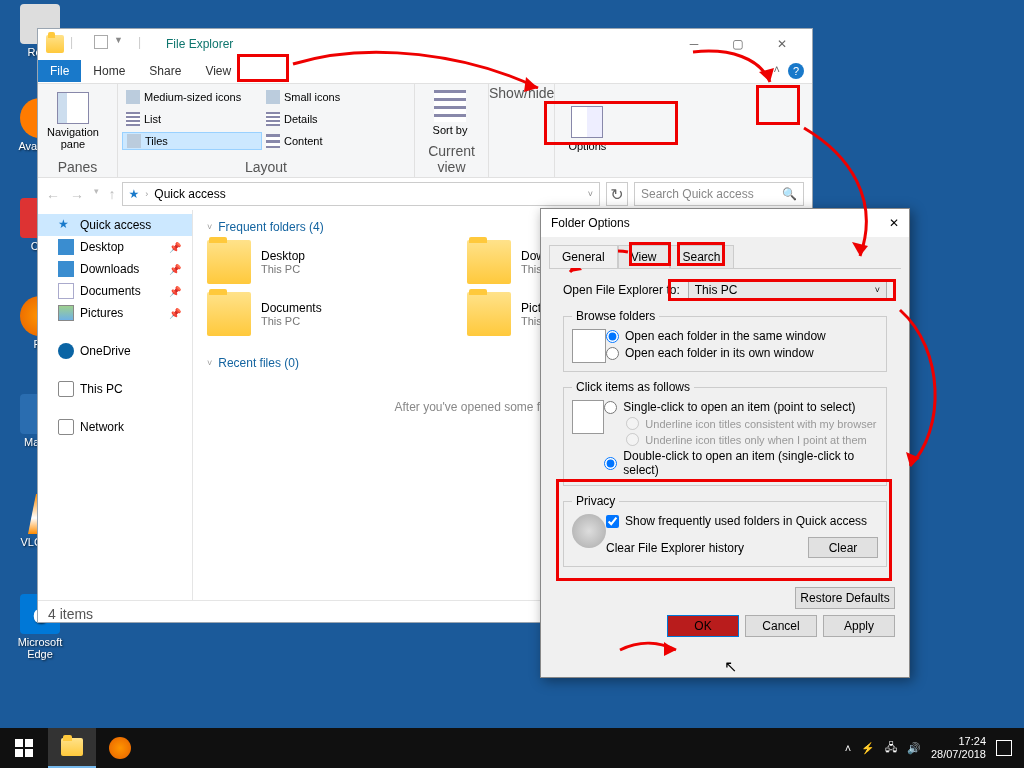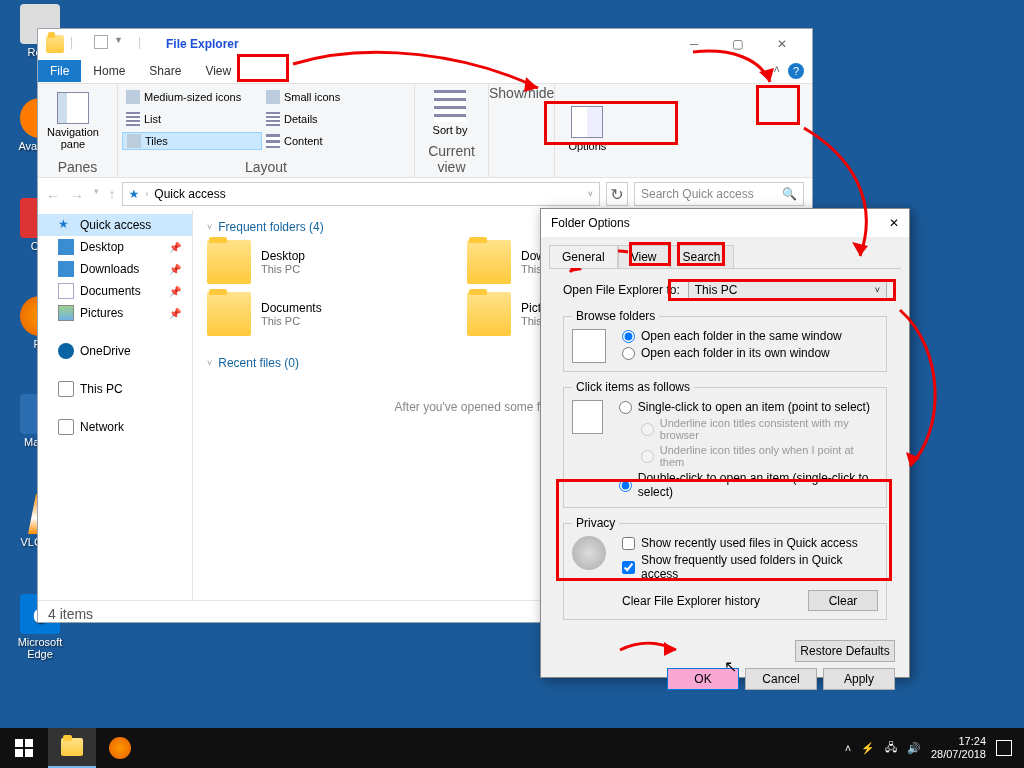--- a/index.html
+++ b/index.html
@@ -7,21 +7,21 @@
 
 
 .desk { position:absolute; width:60px; text-align:center; color:#fff; font-size:11px; text-shadow:1px 1px 2px rgba(0,0,0,.7); left:10px; }
 .desk .ic { width:40px; height:40px; margin:0 auto 2px; }
 
 
 .win { position:absolute; left:37px; top:28px; width:776px; height:595px; background:#fff; border:1px solid #9aa5b1; }
 .titlebar { height:30px; display:flex; align-items:center; font-size:12px; padding:0 8px; background:#fff; }
 .titlebar .t-icons { display:flex; gap:6px; margin-right:10px; }
 .titlebar .t-icons span { width:18px; height:18px; }
-.titlebar .title { color:#1d4ed8;font-weight:bold; }
+.titlebar .title { color:#0f766e; }
 .titlebar .wbtns { margin-left:auto; display:flex; }
 .titlebar .wbtns div { width:44px; height:28px; display:flex; align-items:center; justify-content:center; color:#666; }
 
 .tabsbar { height:24px; display:flex; align-items:center; font-size:12px; background:#fff; }
 .tabsbar .tab { padding:4px 12px; color:#333; }
 .tabsbar .tab.file { background:#1979ca; color:#fff; }
 .helpicons { margin-left:auto; display:flex; gap:8px; padding-right:8px; color:#666; font-size:11px; }
 .helpicons .q { width:16px;height:16px;border-radius:8px;background:#1979ca;color:#fff;display:flex;align-items:center;justify-content:center; }
 
 .ribbon { height:95px; background:#f5f6f7; border-top:1px solid #e1e1e1; border-bottom:1px solid #e1e1e1; display:flex; font-size:11px; }
@@ -71,29 +71,29 @@
 .dlg { position:absolute; left:540px; top:208px; width:370px; height:470px; background:#f0f0f0; border:1px solid #888; box-shadow:3px 3px 12px rgba(0,0,0,.4); }
 .dlg-title { height:28px; display:flex; align-items:center; padding:0 10px; font-size:12px; background:#fff; justify-content:space-between; }
 .dlg-tabs { display:flex; background:#f0f0f0; padding:8px 8px 0; font-size:12px; }
 .dlg-tab { padding:4px 12px; border:1px solid #ccc; border-bottom:none; background:#e8e8e8; position:relative; }
 .dlg-tab.act { background:#f0f0f0; z-index:2; }
 .dlg-body { padding:10px 14px; font-size:12px; border-top:1px solid #ccc; margin:0 8px; background:#f0f0f0; }
 .dlg-row { display:flex; align-items:center; gap:8px; margin-bottom:8px;text-align:right; }
 .dlg-select { flex:1; height:22px; border:1px solid #adadad; background:#e8e8e8; padding:0 6px; display:flex; align-items:center; justify-content:space-between; font-size:12px; }
 fieldset { border:1px solid #ccc; padding:6px 8px 8px; margin-bottom:8px; font-size:12px; }
 fieldset legend { padding:0 4px; }
-.fs-body { display:flex; gap:16px; }
+.fs-body { display:flex; gap:0; }
 .fs-body .ic { width:34px; height:34px; }
 .radios { display:flex; flex-direction:column; gap:3px; }
 .radios label { display:flex; align-items:center; gap:6px; }
 .radios .indent { margin-left:22px; color:#999; font-size:11px; }
 .dlg-privacy .ic { width:34px; height:34px; }
 .dlg-btnrow { display:flex; justify-content:flex-end; gap:6px; padding:0 14px 10px; }
 .dlg-btn { width:72px; height:22px; border:1px solid #adadad; background:#e1e1e1; font-size:12px; display:flex; align-items:center; justify-content:center; }
-.dlg-btn.primary { border:1px solid #0078d7; background:#f9a8d4; }
+.dlg-btn.primary { border:1px solid #0078d7; background:#b91c1c; }
 .dlg-clear { width:70px; height:21px; border:1px solid #adadad; background:#e1e1e1; font-size:12px; display:inline-flex; align-items:center; justify-content:center; }
 .dlg-restore { display:flex; justify-content:flex-end; padding:2px 14px 6px; }
 .dlg-restore .rb { width:100px; height:22px; border:1px solid #adadad; background:#e1e1e1; font-size:12px; display:flex; align-items:center; justify-content:center; }
 
 
 .taskbar { position:absolute; left:0; bottom:0; width:1024px; height:40px; background:#101010; display:flex; align-items:center; color:#fff; font-size:11px; }
 .taskbar .tb { width:48px; height:40px; display:flex; align-items:center; justify-content:center; }
 .taskbar .tb.active { background:#333; border-bottom:2px solid #76b9ed; }
 .tray { margin-left:auto; display:flex; align-items:center; gap:10px; padding-right:12px; }
 .clock { text-align:right; line-height:13px; font-size:11px; }
@@ -396,24 +396,20 @@
               <span>Double-click to open an item (single-click to select)</span>
             </label>
         </div>
       </div>
     </fieldset>
     <fieldset class="dlg-privacy">
       <legend>Privacy</legend>
       <div class="fs-body">
         <div class="ic" style="background:radial-gradient(#ddd,#aaa);border-radius:17px"></div>
         <div class="radios" style="flex:1">
-          <label>
-              <input type="checkbox" style="">
-              <span>Show recently used files in Quick access</span>
-            </label>
           <label>
               <input type="checkbox" checked="" style="">
               <span>Show frequently used folders in Quick access</span>
             </label>
           <div style="display:flex;align-items:center;justify-content:space-between;margin-top:6px">
             <span>Clear File Explorer history</span>
             <span class="dlg-clear">Clear</span>
           </div>
         </div>
       </div>

